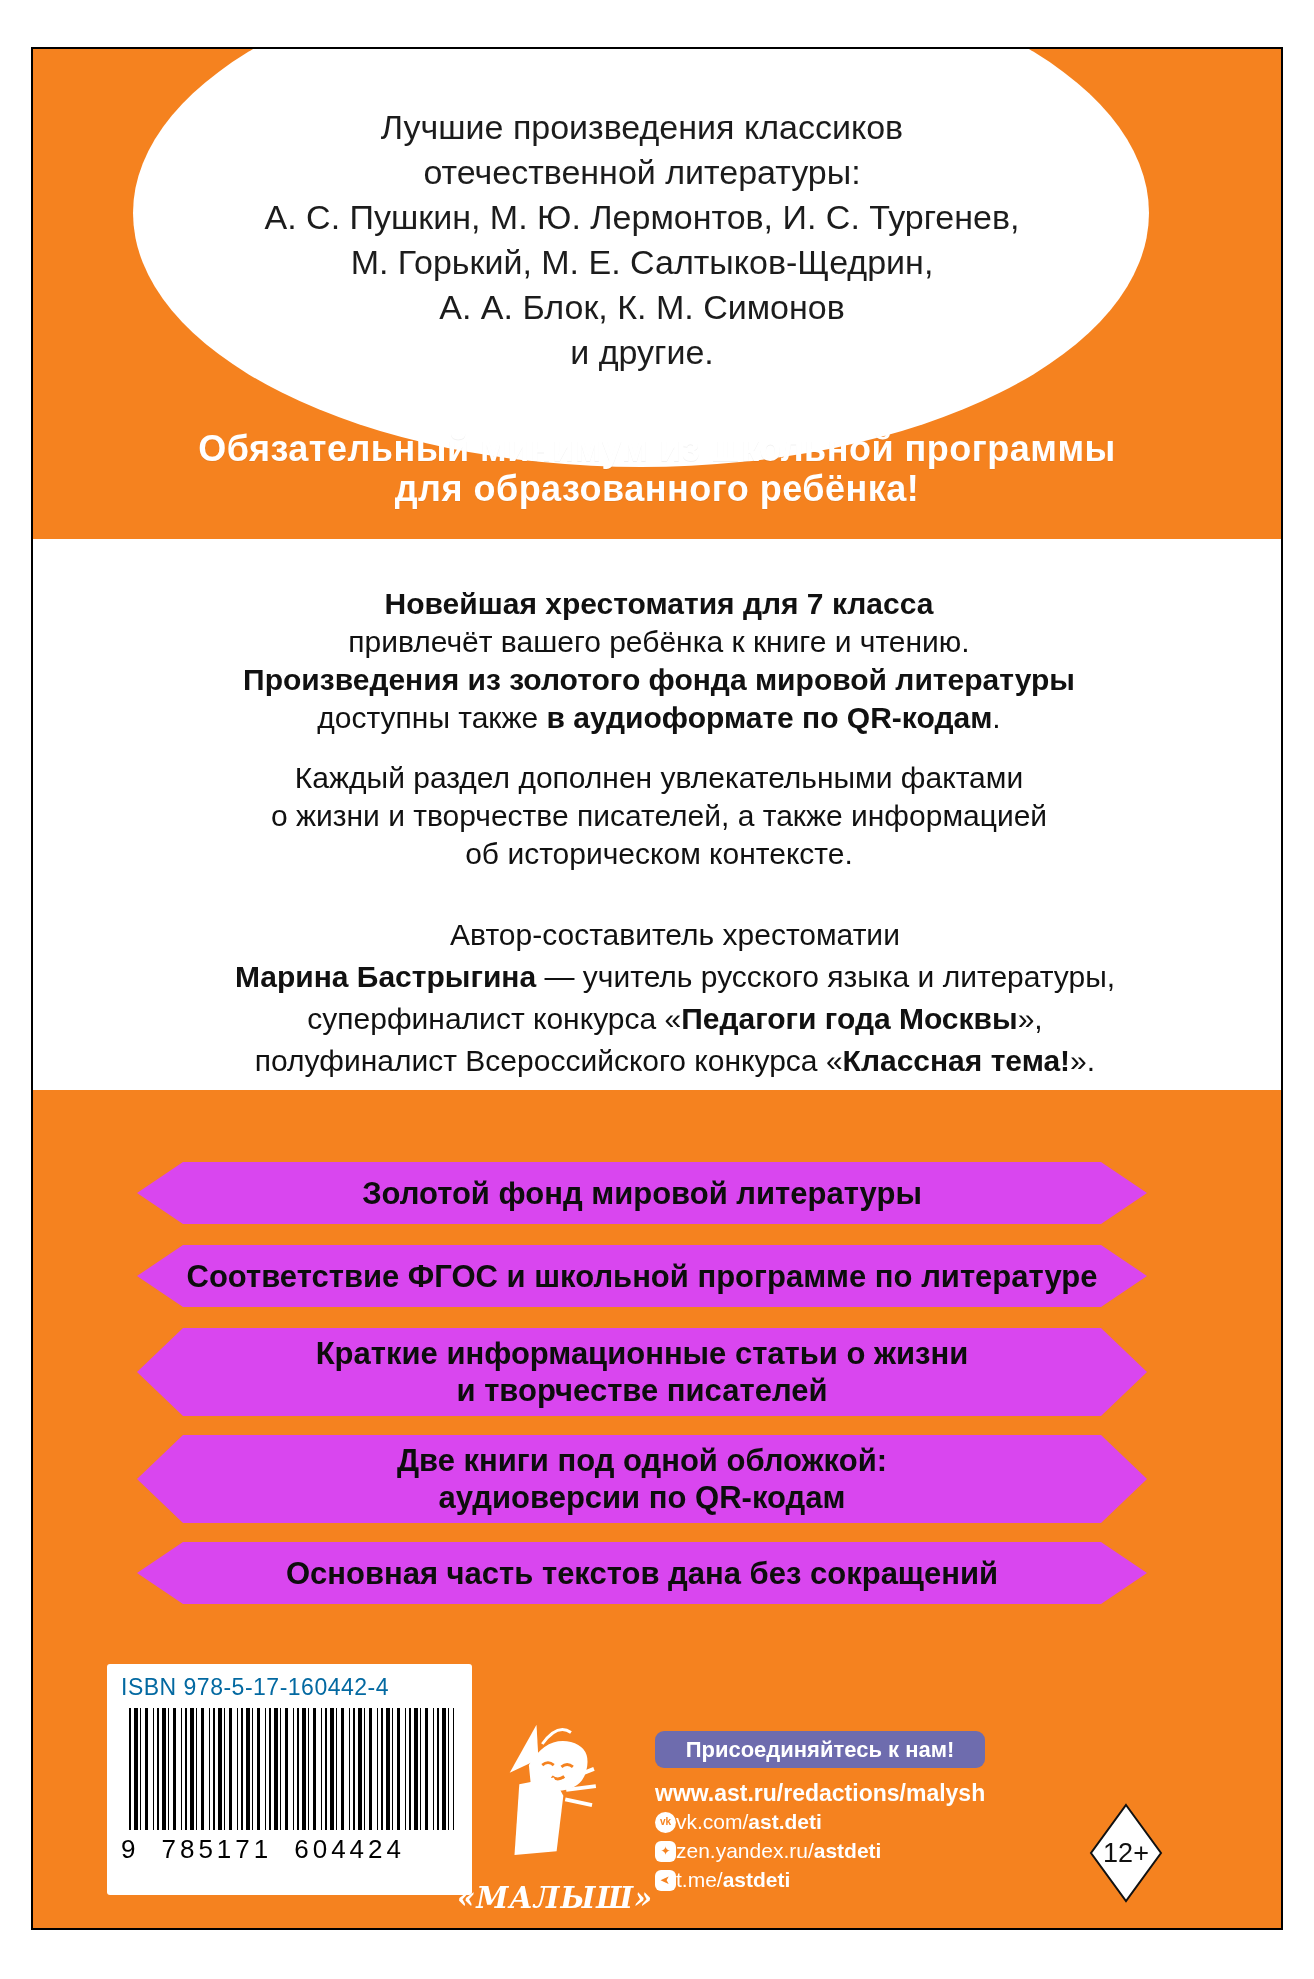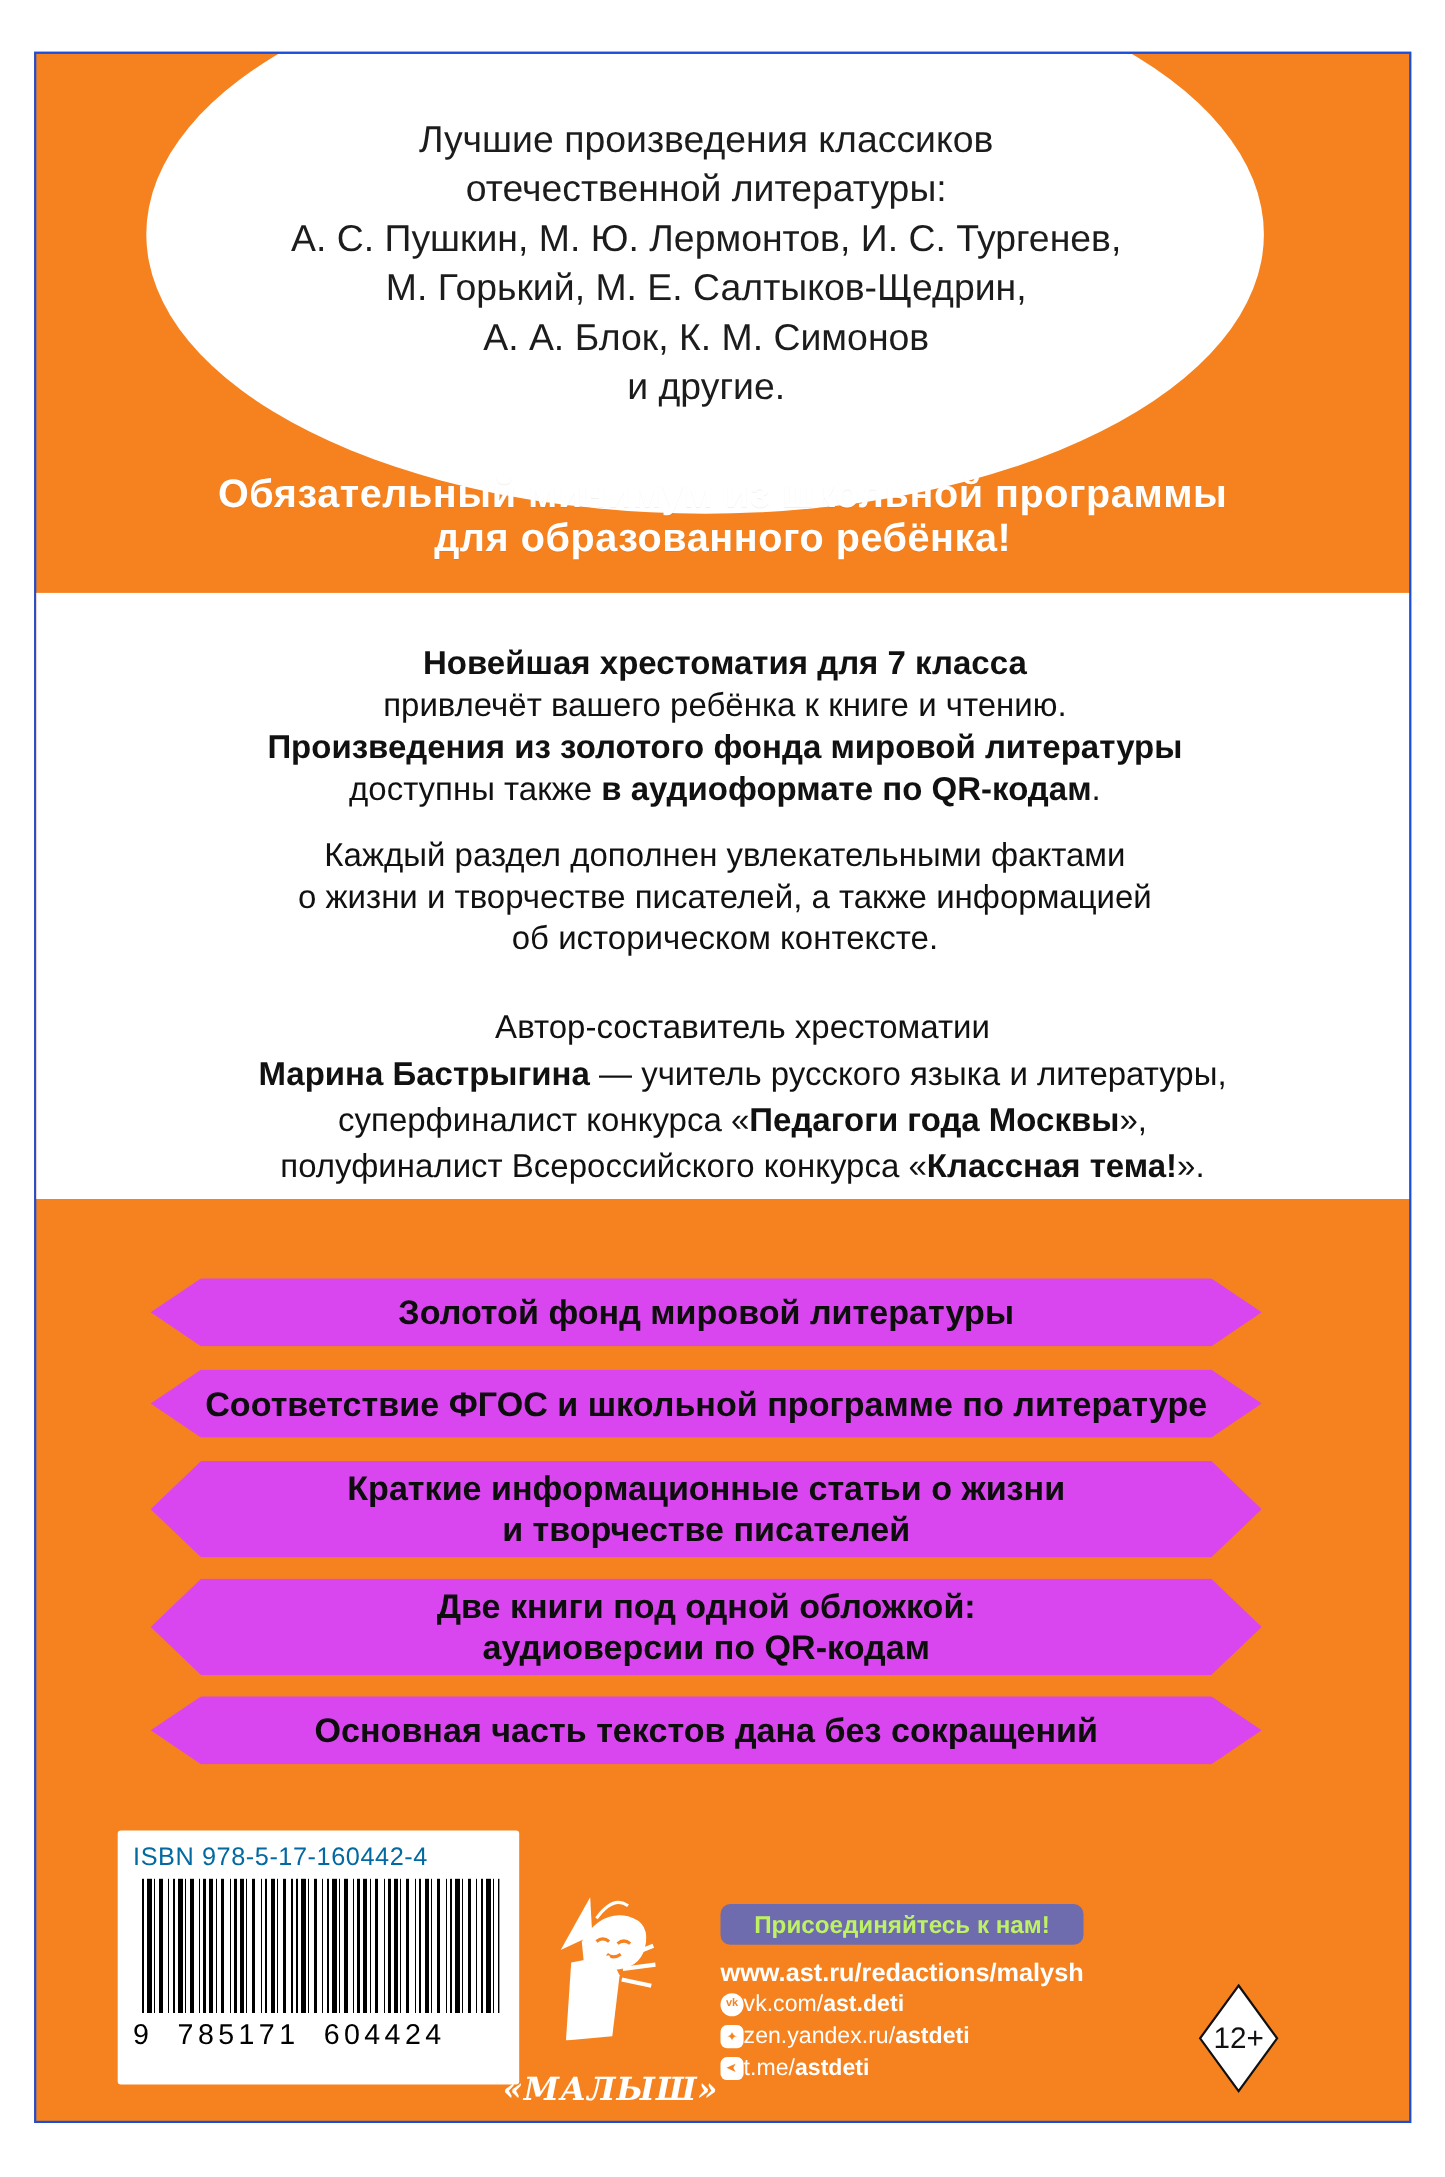--- a/index.html
+++ b/index.html
@@ -1,19 +1,19 @@
 <!DOCTYPE html>
 <html><head>
 <meta charset="utf-8">
 <style>
   html,body{margin:0;padding:0;background:#ffffff;}
   .page{position:relative;width:1314px;height:1979px;background:#ffffff;overflow:hidden;
         font-family:"Liberation Sans","DejaVu Sans",sans-serif;}
   .cover{position:absolute;left:31px;top:47px;width:1252px;height:1883px;
-         background:#f5821f;border:2px solid #1d4ed8;box-sizing:border-box;overflow:hidden;}
+         background:#f5821f;border:2px solid #000000;box-sizing:border-box;overflow:hidden;}
   
   .oval{position:absolute;left:100px;top:-90px;width:1016px;height:508px;background:#ffffff;border-radius:50%;}
   .oval-text{position:absolute;left:102px;top:56px;width:1014px;text-align:center;
              color:#1c1c1c;font-size:34px;line-height:45px;}
   
   .slogan{position:absolute;left:0;top:380px;width:100%;text-align:center;color:#ffffff;
           font-weight:bold;font-size:36px;line-height:40px;letter-spacing:.5px;
           text-shadow:0 1px 0 rgba(0,0,0,0.06);}
   
   .white-band{position:absolute;left:-2px;top:490px;width:1256px;height:551px;background:#ffffff;}
@@ -32,21 +32,21 @@
                border-radius:3px;box-sizing:border-box;padding:10px 14px 8px 14px;color:#000;}
   .isbn{font-size:23px;color:#0369a1;letter-spacing:.5px;}
   .bars{height:122px;margin-top:7px;margin-left:8px;margin-right:4px;
         background:repeating-linear-gradient(90deg,#000 0 2px,#fff 2px 5px,#000 5px 9px,#fff 9px 11px,
         #000 11px 12px,#fff 12px 16px,#000 16px 19px,#fff 19px 24px,#000 24px 25px,#fff 25px 28px);}
   .bc-digits{display:flex;gap:22px;font-size:26px;margin-top:4px;letter-spacing:4px;color:#000;}
   .logo{position:absolute;left:424px;top:1672px;width:182px;text-align:center;}
   .logo-name{margin-top:22px;color:#ffffff;font-weight:bold;font-size:29px;letter-spacing:1px;
              font-family:"DejaVu Serif","Liberation Serif",serif;font-style:italic;}
   .join-btn{position:absolute;left:622px;top:1682px;width:330px;height:37px;background:#6e6cae;
-            border-radius:9px;color:#bef264;font-weight:bold;font-size:22px;
+            border-radius:9px;color:#ffffff;font-weight:bold;font-size:22px;
             display:flex;align-items:center;justify-content:center;}
   .website{position:absolute;left:622px;top:1731px;color:#ffffff;font-weight:bold;font-size:23px;}
   .socials{position:absolute;left:622px;top:1762px;display:flex;flex-direction:column;gap:7px;}
   .soc-row{display:flex;align-items:center;gap:0;color:#ffffff;font-size:21px;height:22px;}
   .soc-ic{width:21px;height:21px;background:#ffffff;color:#f5821f;border-radius:6px;
           display:flex;align-items:center;justify-content:center;font-size:12px;font-weight:bold;line-height:1;}
   .soc-ic.round{border-radius:50%;font-size:10px;}
   .soc-ic.flip span{display:inline-block;transform:scaleX(-1);font-size:12px;}
   .age-badge{position:absolute;left:1056px;top:1754px;width:74px;height:100px;}
   .age-badge text{font-size:27px;font-family:"Liberation Sans",sans-serif;fill:#111;}

